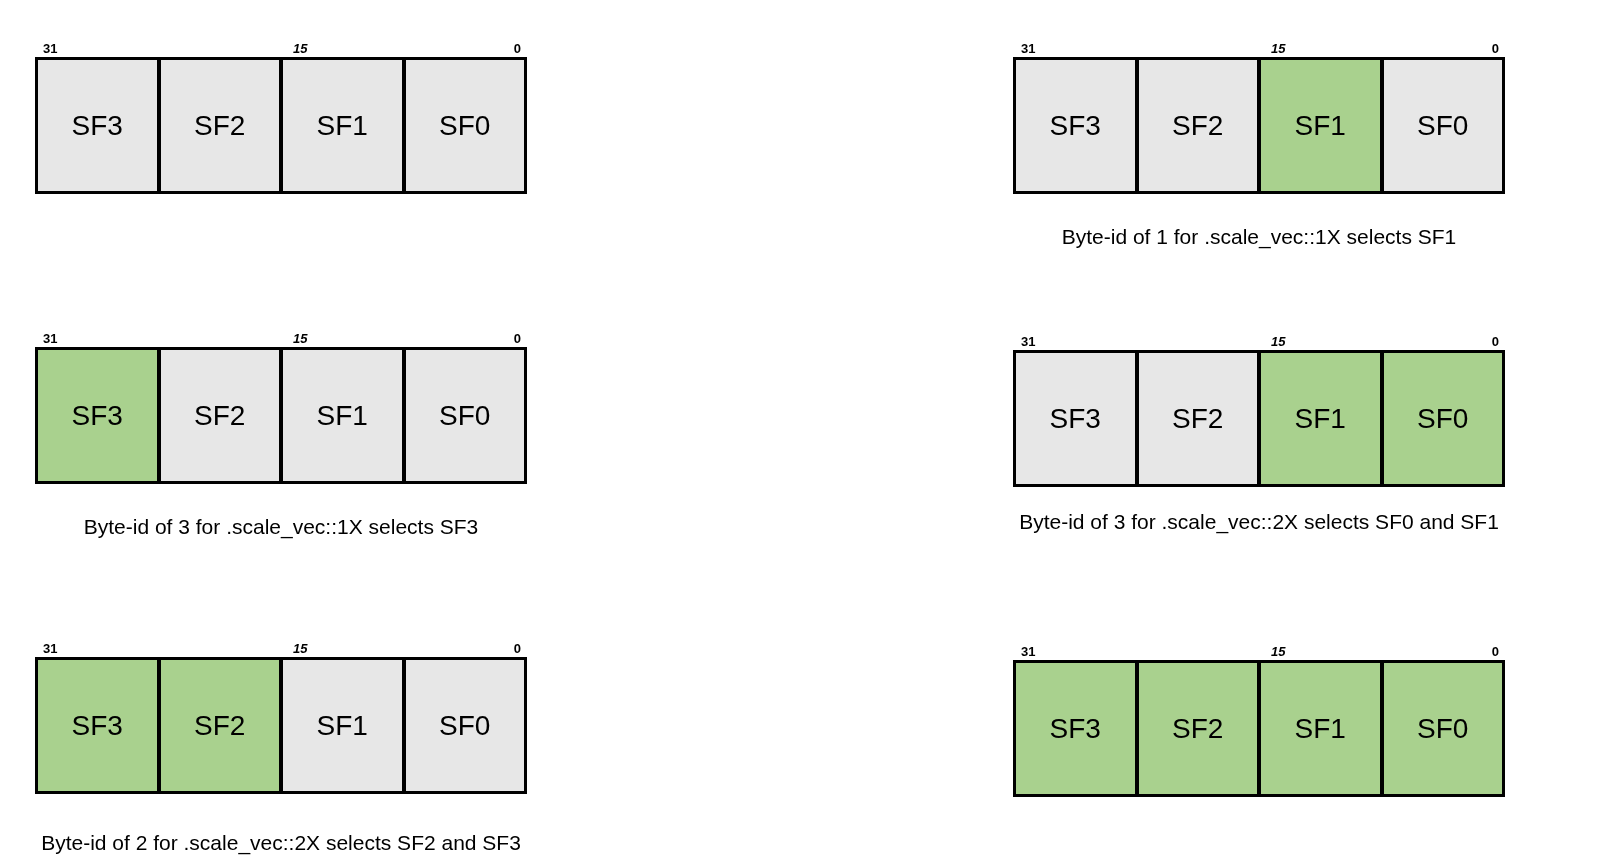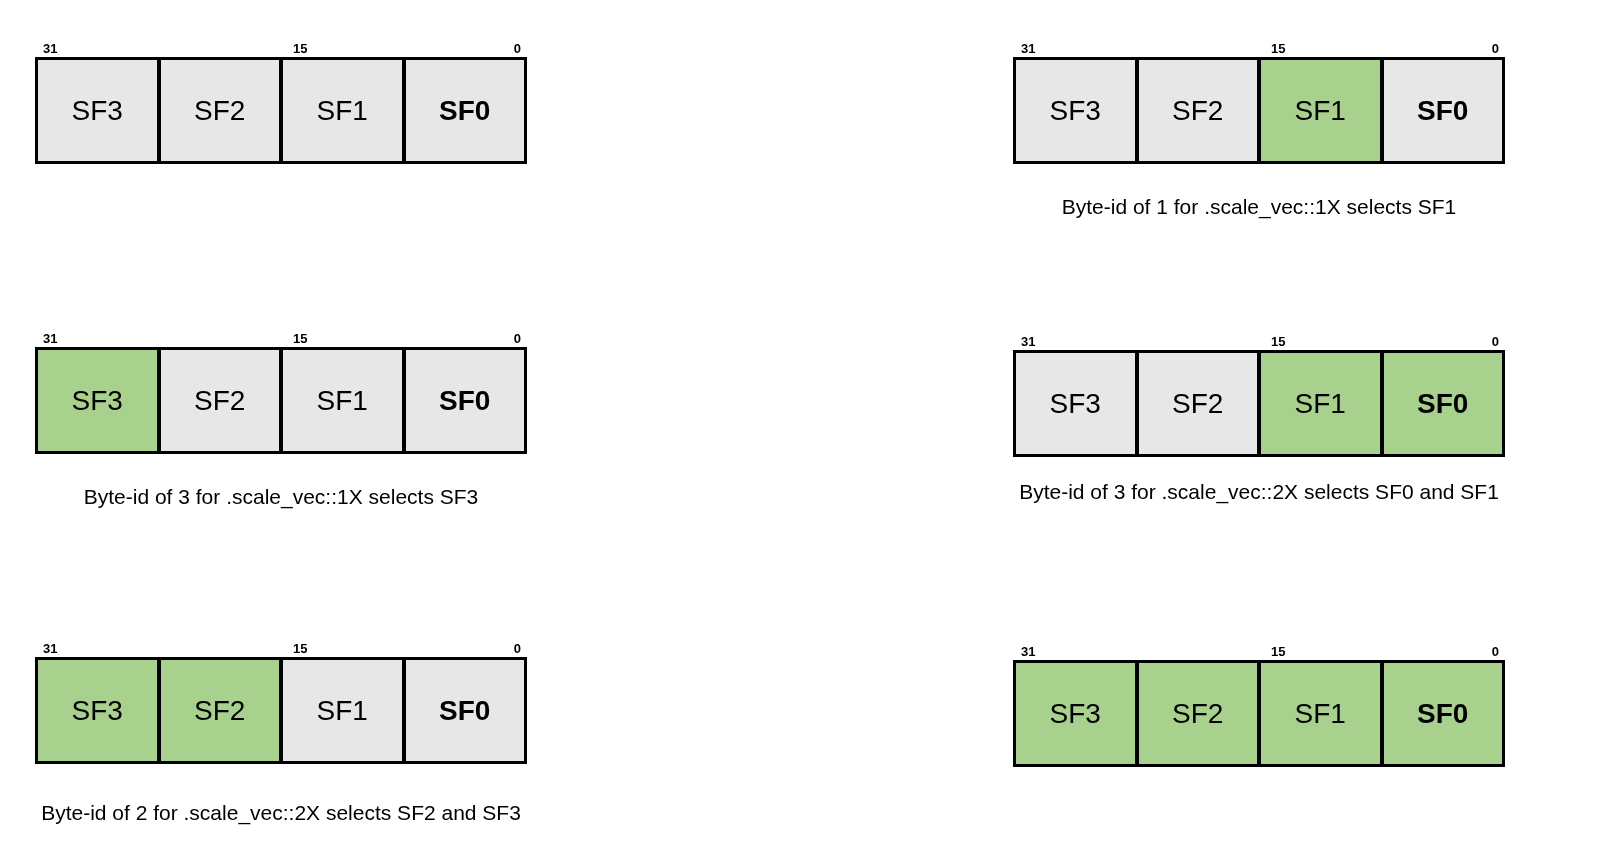--- a/index.html
+++ b/index.html
@@ -28,41 +28,41 @@
     font-size: 13px;
     font-weight: 600;
     color: var(--text-color, #000000);
   }
   .bit {
     position: absolute;
     bottom: 2px;
     line-height: 1;
   }
   .bit.b31 { left: 8px; }
-  .bit.b15 { left: calc(50% + 12px); }
+  .bit.b15 { left: calc(50% + 12px); font-style: italic; }
   .bit.b0  { right: 6px; }
   .register-box {
     display: flex;
     width: 100%;
-    height: 107px;
+    height: 137px;
     box-sizing: border-box;
     border: 3px solid var(--border-color, #000000);
     background: var(--border-color, #000000);
   }
   .cell {
     flex: 1 1 0;
     display: flex;
     align-items: center;
     justify-content: center;
     background: var(--cell-fill, #e7e7e7);
     border-right: 4px solid var(--border-color, #000000);
     font-size: 28px;
     color: var(--text-color, #000000);
   }
-  .cell:last-child { border-right: none; font-weight: bold; }
+  .cell:last-child { border-right: none; }
   .cell.hl { background: var(--cell-highlight, #a9d18e); }
   .caption {
     margin-top: 30px;
     text-align: center;
     white-space: nowrap;
     font-size: 21px;
     line-height: 26px;
     color: var(--text-color, #000000);
   }
   

